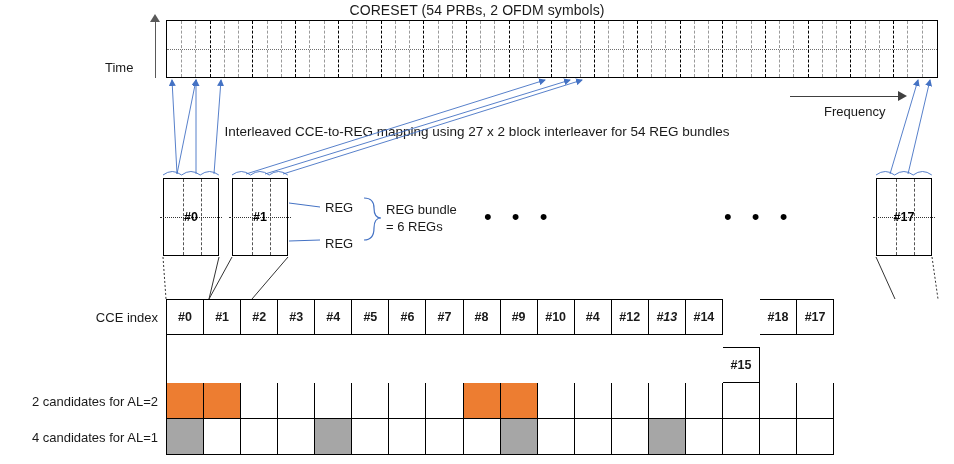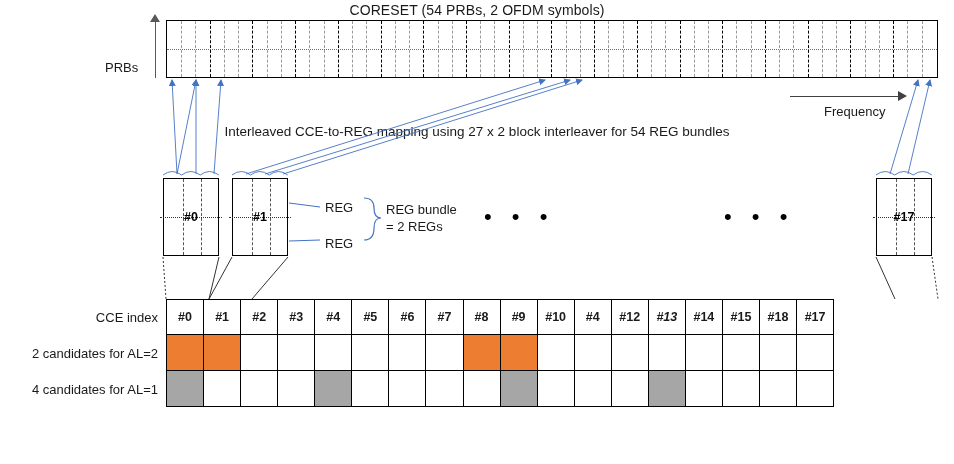--- a/index.html
+++ b/index.html
@@ -223,21 +223,21 @@
     <div class="vmaj" style="left: 683.378px;"></div>
     <div class="vmin" style="left: 697.615px;"></div>
     <div class="vmin" style="left: 711.852px;"></div>
     <div class="vmaj" style="left: 726.089px;"></div>
     <div class="vmin" style="left: 740.326px;"></div>
     <div class="vmin" style="left: 754.563px;"></div>
   </div>
 
 <div class="abs" id="time-axis-line"></div>
 <div class="abs" id="time-axis-arrow"></div>
-<div class="abs" id="time-label">PRBs</div>
+<div class="abs" id="time-label">Time</div>
 
 <div class="abs" id="freq-axis-line"></div>
 <div class="abs" id="freq-axis-arrow"></div>
 <div class="abs" id="freq-label">Frequency</div>
 
 <div class="abs" id="interleaver-note">Interleaved CCE-to-REG mapping using 27 x 2 block interleaver for 54 REG bundles</div>
 
 <div class="abs reg-box" id="reg-box-0">
   <div class="rv" style="left:18.6px"></div>
   <div class="rv" style="left:37.3px"></div>
@@ -257,42 +257,42 @@
   <div class="rlabel">#17</div>
 </div>
 
 <div class="abs ellipsis" id="ellipsis-left">• • •</div>
 <div class="abs ellipsis" id="ellipsis-right">• • •</div>
 
 <div class="abs reg-tag" id="reg-tag-top">REG</div>
 <div class="abs reg-tag" id="reg-tag-bottom">REG</div>
 <div class="abs" id="reg-bundle-text">
   <div>REG bundle</div>
-  <div>= 2 REGs</div>
+  <div>= 6 REGs</div>
 </div>
 
 <div class="abs" id="cce-table">
   <div class="trow" id="row-index">
     <div class="rowlabel" id="lbl-cce">CCE index</div>
   <div class="tcell" style="width: 42.8889px;">#0</div>
       <div class="tcell" style="width: 42.8889px;">#1</div>
       <div class="tcell" style="width: 42.8889px;">#2</div>
       <div class="tcell" style="width: 42.8889px;">#3</div>
       <div class="tcell" style="width: 42.8889px;">#4</div>
       <div class="tcell" style="width: 42.8889px;">#5</div>
       <div class="tcell" style="width: 42.8889px;">#6</div>
       <div class="tcell" style="width: 42.8889px;">#7</div>
       <div class="tcell" style="width: 42.8889px;">#8</div>
       <div class="tcell" style="width: 42.8889px;">#9</div>
       <div class="tcell" style="width: 42.8889px;">#10</div>
       <div class="tcell" style="width: 42.8889px;">#4</div>
       <div class="tcell" style="width: 42.8889px;">#12</div>
       <div class="tcell" style="width: 42.8889px; font-style: italic;">#13</div>
       <div class="tcell" style="width: 42.8889px;">#14</div>
-      <div class="tcell" style="width: 42.8889px;">#15</div>
+      <div class="tcell" style="width: 42.8889px; margin-top: 48px;">#15</div>
       <div class="tcell" style="width: 42.8889px;">#18</div>
       <div class="tcell" style="width: 42.8889px;">#17</div>
     </div>
   <div class="trow body" id="row-al2">
     <div class="rowlabel" id="lbl-al2">2 candidates for AL=2</div>
   <div class="tcell orange" style="width: 42.8889px;"></div>
       <div class="tcell orange" style="width: 42.8889px;"></div>
       <div class="tcell" style="width: 42.8889px;"></div>
       <div class="tcell" style="width: 42.8889px;"></div>
       <div class="tcell" style="width: 42.8889px;"></div>

